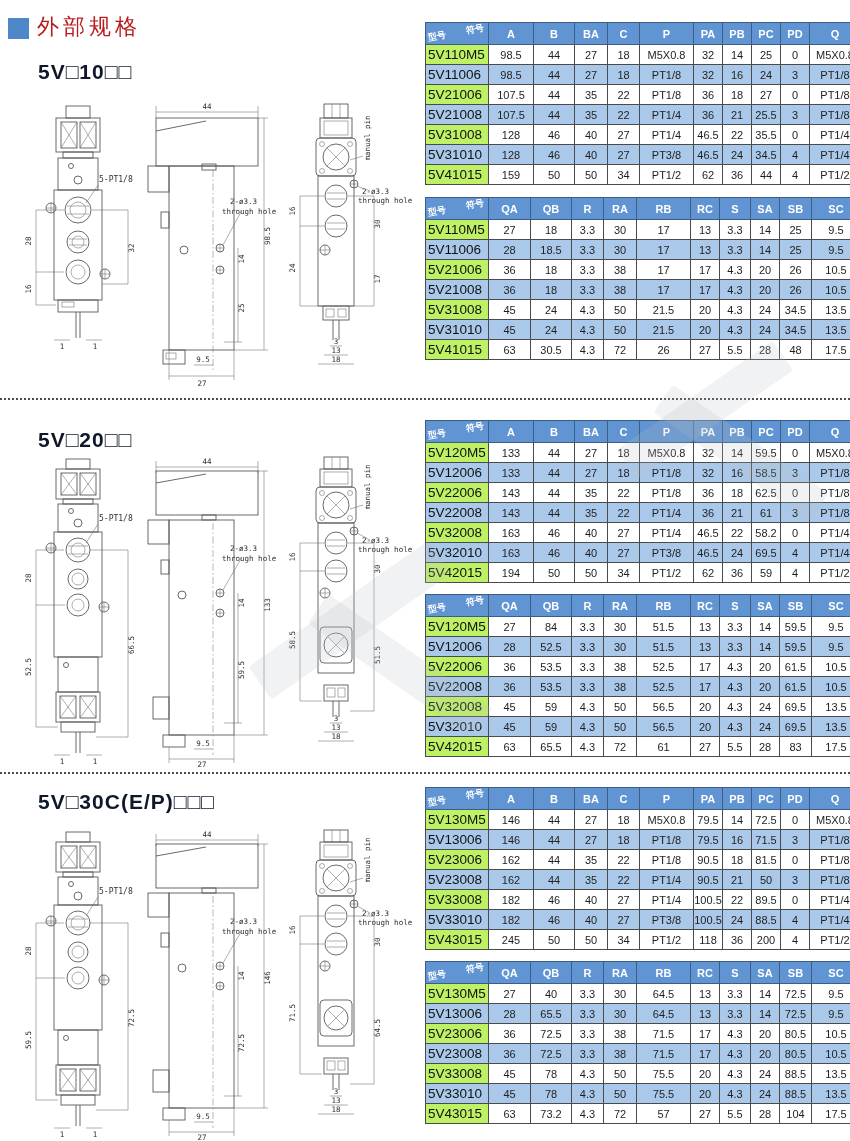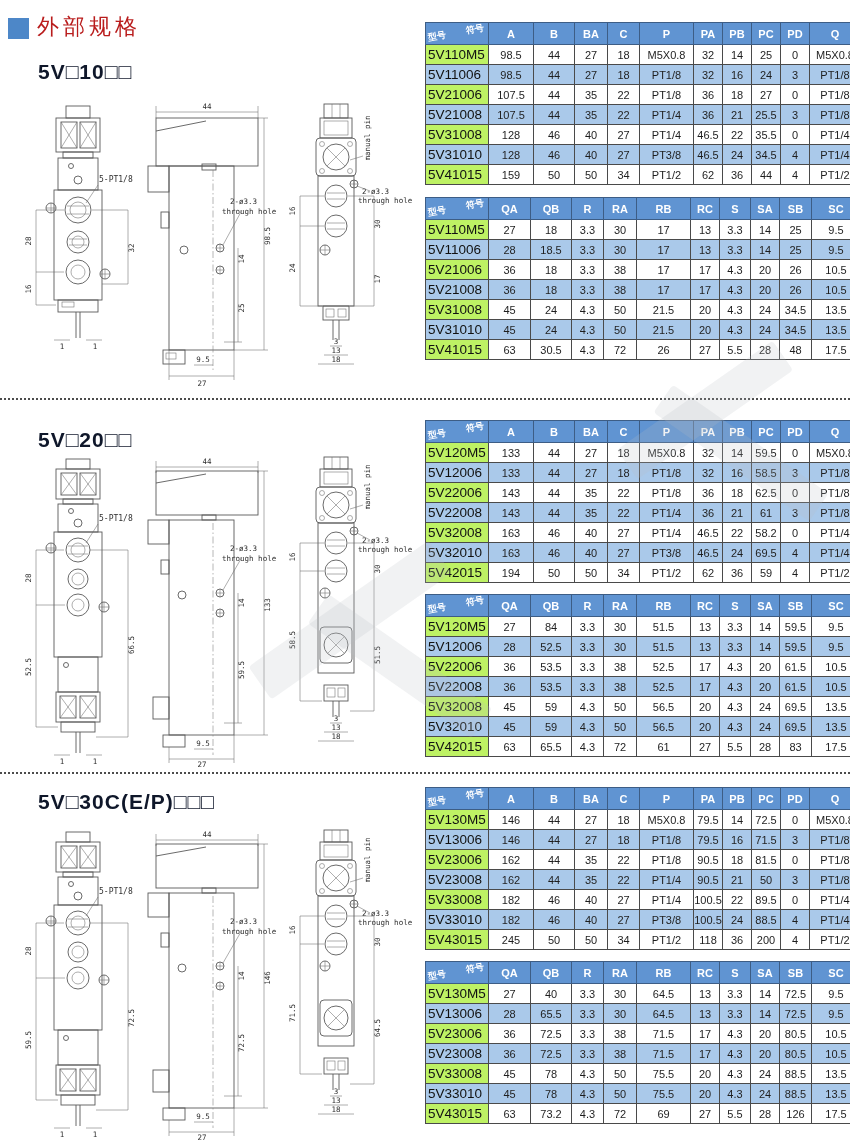--- a/index.html
+++ b/index.html
@@ -1165,21 +1165,21 @@
         <td>24</td>
         <td>88.5</td>
         <td>13.5</td>
       </tr>
       <tr>
         <th>5V43015</th>
         <td>63</td>
         <td>73.2</td>
         <td>4.3</td>
         <td>72</td>
-        <td>69</td>
+        <td>57</td>
         <td>27</td>
         <td>5.5</td>
         <td>28</td>
-        <td>126</td>
+        <td>104</td>
         <td>17.5</td>
       </tr>
     </tbody>
   </table>
 
 </body></html>

